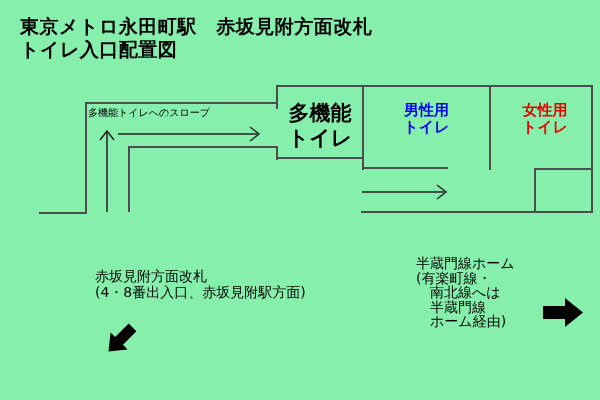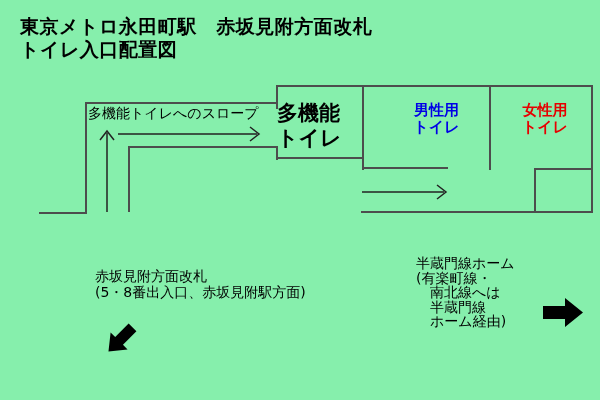--- a/index.html
+++ b/index.html
@@ -4,25 +4,25 @@
 <style>
   html,body{margin:0;padding:0;background:#fff;}
   #stage{
     position:relative;width:600px;height:400px;background:#86efac;
     font-family:"DejaVu Sans","Liberation Sans",sans-serif;
     overflow:hidden;
     padding-left:12px;
   }
   .txt{position:absolute;white-space:pre-line;color:#000;}
   #title{left:20px;top:15px;font-size:19px;line-height:23px;font-weight:bold;letter-spacing:.5px;}
-  #slope1-label{left:88px;top:105px;font-size:14px;line-height:16px;}
-  #multifunction-label{left:277px;top:101px;width:86px;
+  #slope1-label{left:88px;top:105px;font-size:10px;line-height:16px;}
+  #multifunction-label{left:277px;top:101px;width:86px;text-align:center;
     font-size:21px;line-height:25px;font-weight:bold;}
   #mens-label{left:363px;top:102px;width:127px;text-align:center;
-    font-size:15px;line-height:17px;font-weight:bold;margin-left:10px;}
+    font-size:15px;line-height:17px;font-weight:bold;}
   #womens-label{left:490px;top:102px;width:110px;text-align:center;
     font-size:15px;line-height:17px;font-weight:bold;}
   #slope2-label{left:233px;top:179px;font-size:13px;line-height:15px;}
   #gate-label{left:95px;top:268px;font-size:14px;line-height:16px;}
   #platform-label{left:416px;top:256px;font-size:14px;line-height:14.6px;}
   svg{position:absolute;left:0;top:0;}
   .wall{stroke-width:2;fill:none;stroke-linecap:square;}
   .thin-arrow{stroke:#222;stroke-width:1.5;fill:none;}
 </style>
 </head>
@@ -77,20 +77,20 @@
 トイレ</div>
 
   <div class="txt" id="mens-label" style="color: rgb(0, 0, 230);">男性用
 トイレ</div>
 
   <div class="txt" id="womens-label" style="color: rgb(230, 0, 0);">女性用
 トイレ</div>
 
 
   <div class="txt" id="gate-label">赤坂見附方面改札
-(5・8番出入口、赤坂見附駅方面)</div>
+(4・8番出入口、赤坂見附駅方面)</div>
 
   <div class="txt" id="platform-label">半蔵門線ホーム
 (有楽町線・
 　南北線へは
 　半蔵門線
 　ホーム経由)</div>
 </div>
 
 </body></html>

